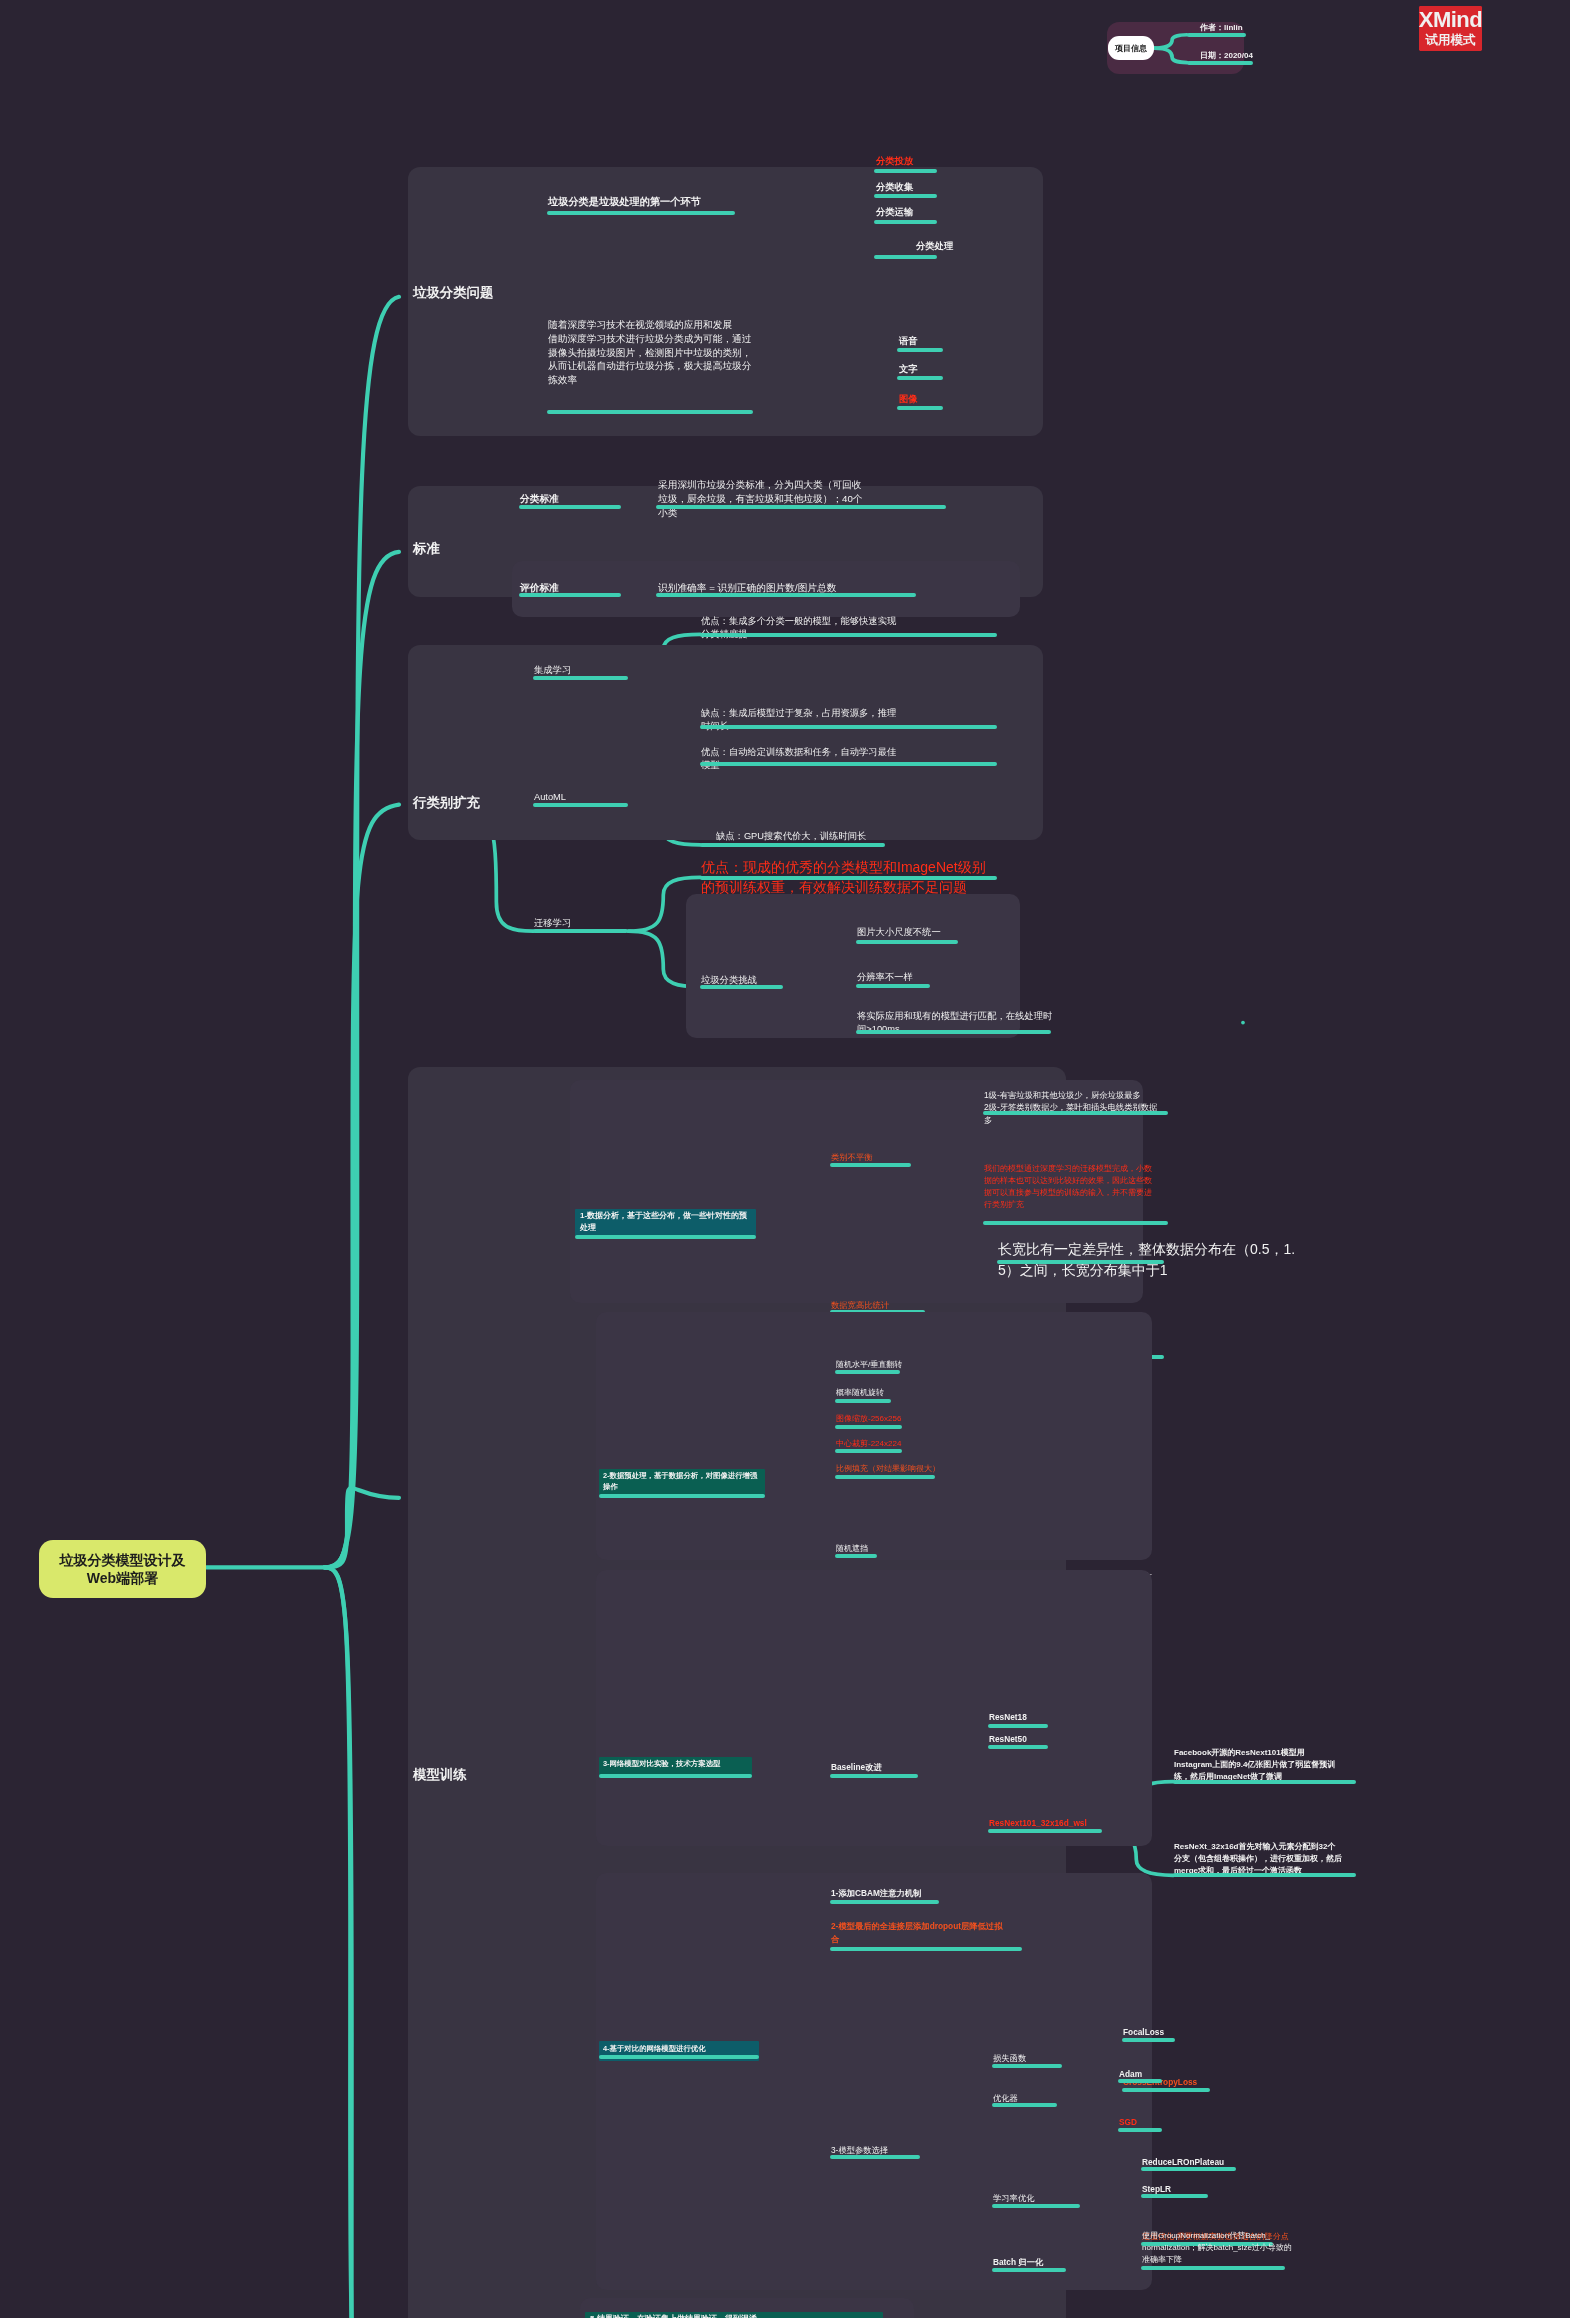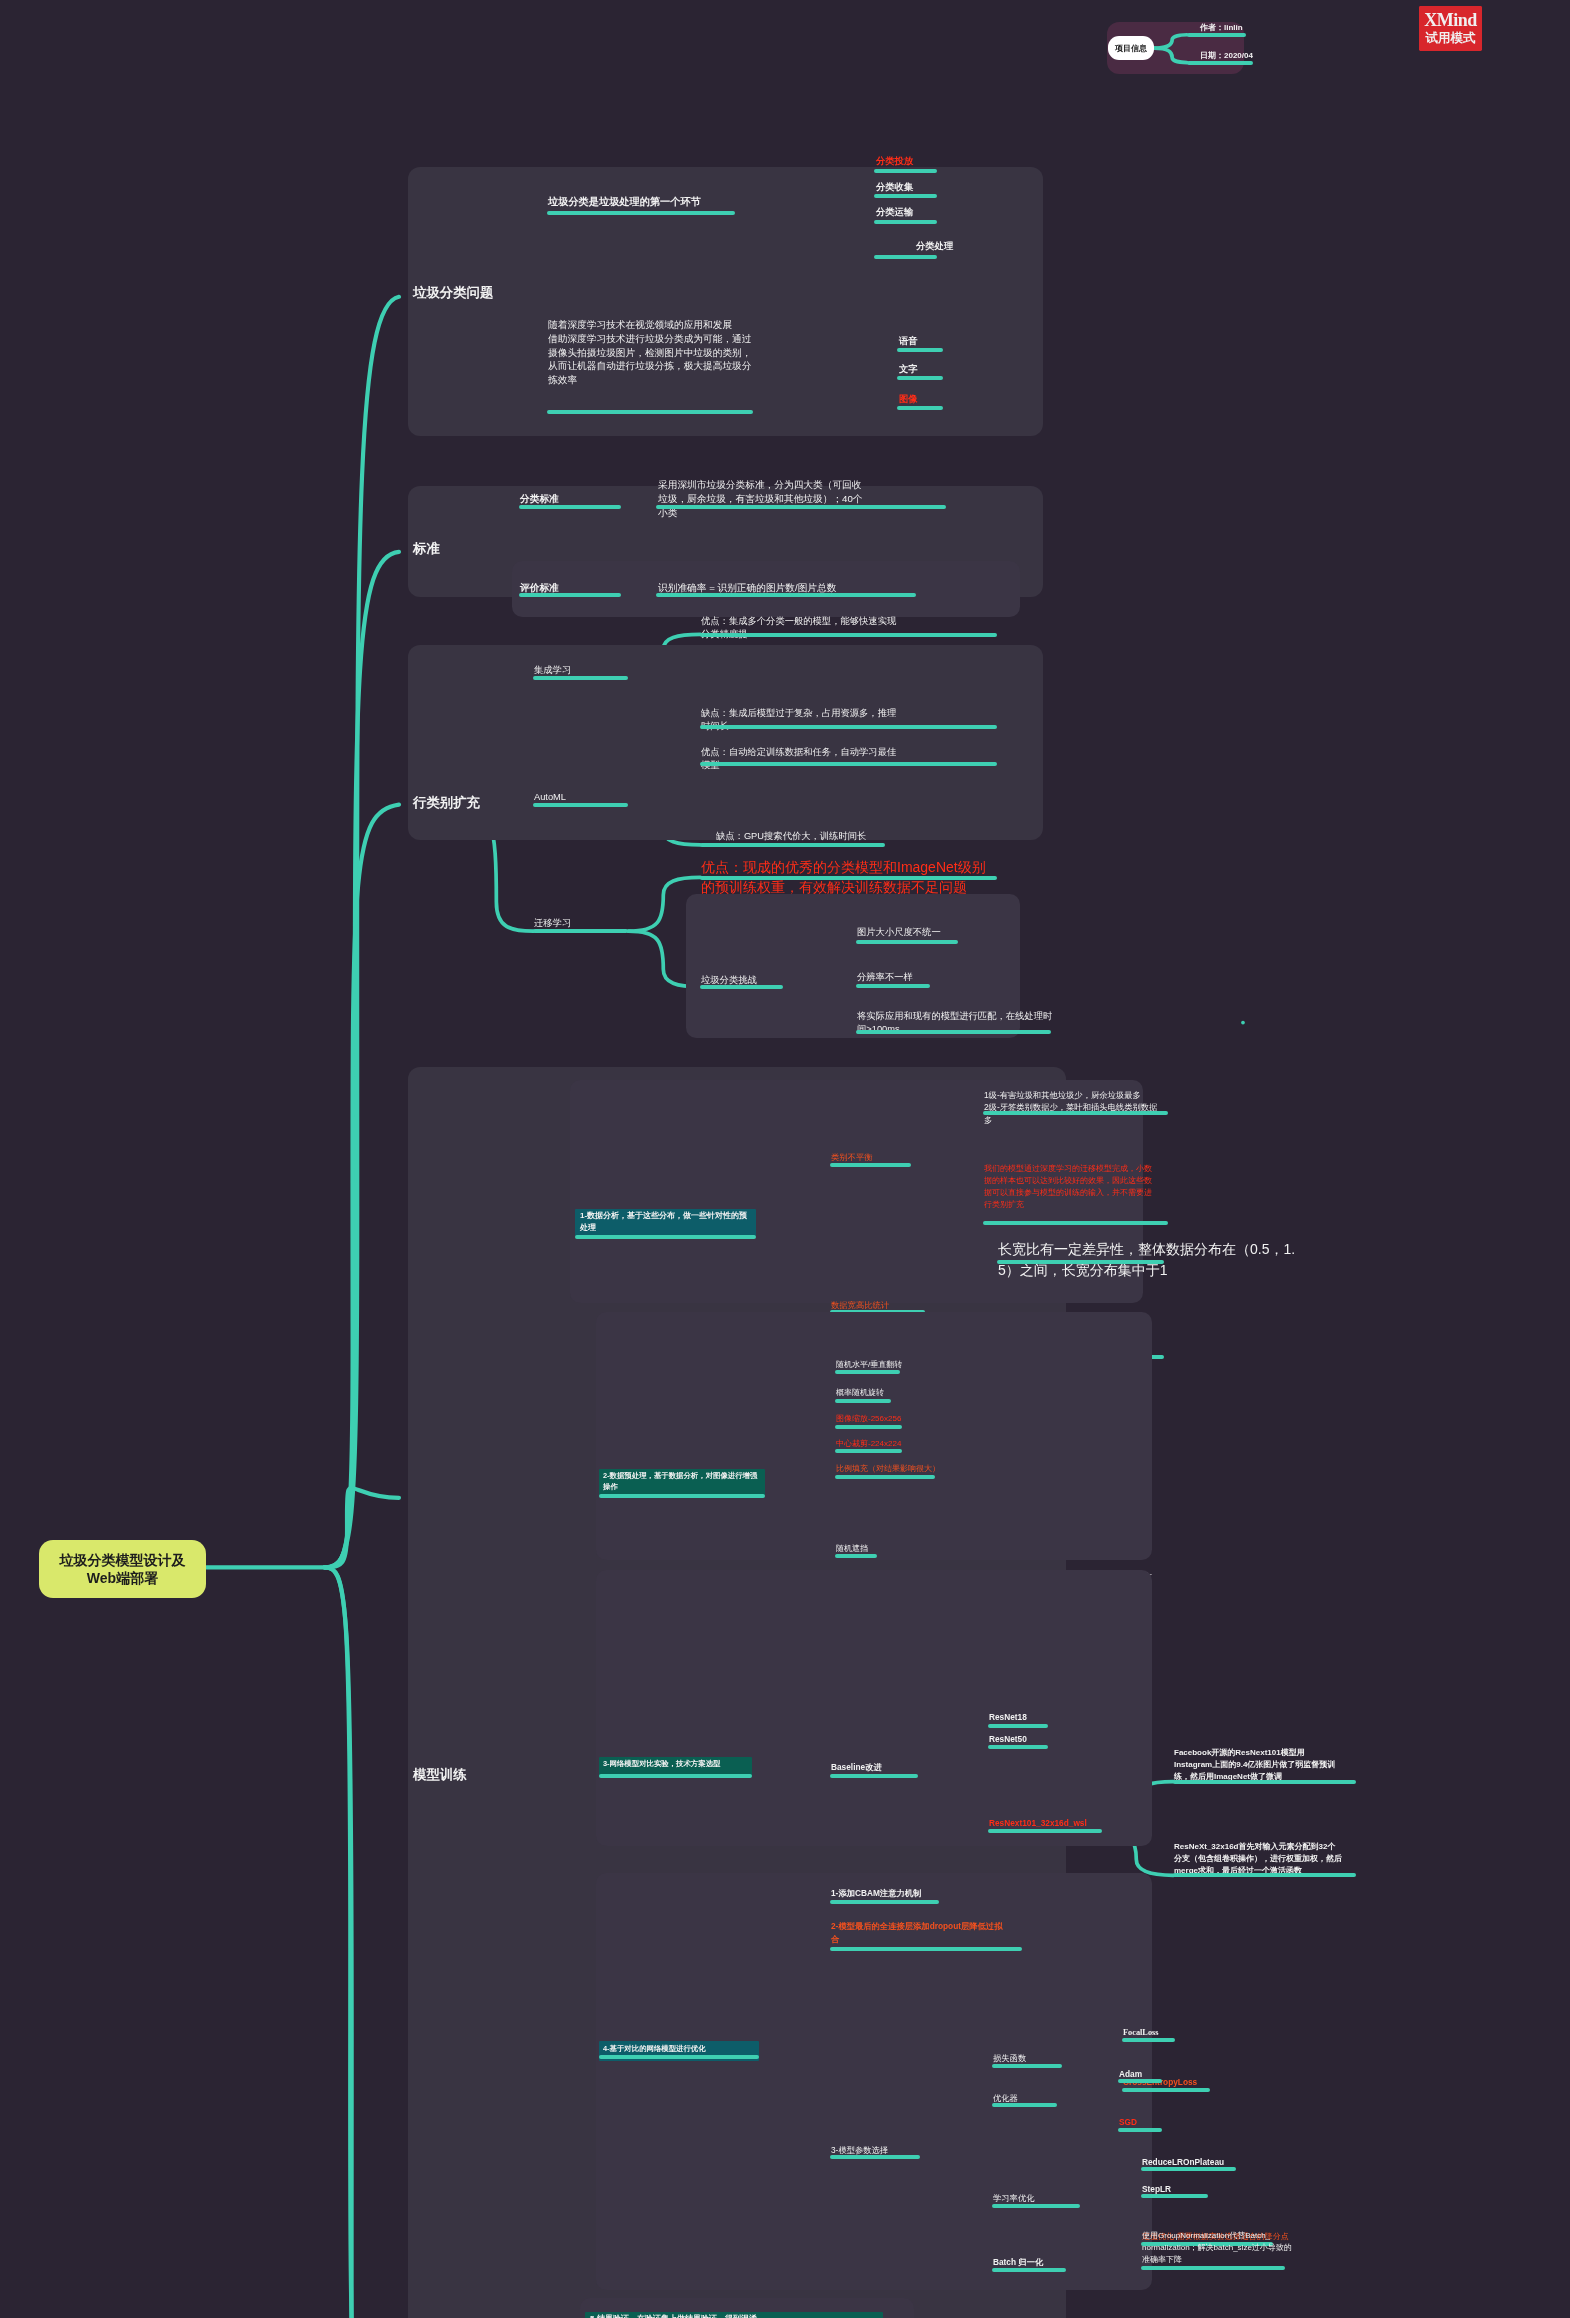--- a/index.html
+++ b/index.html
@@ -21,21 +21,21 @@
   
   .root{position:absolute;background:#d9e86b;border-radius:14px;display:flex;align-items:center;justify-content:center;
         color:#1d1d1d;font-weight:bold;text-align:center;line-height:1.3;}
   
   .pi-panel{position:absolute;background:#4a2b43;border-radius:12px;}
   .pi-node{position:absolute;background:#ffffff;border-radius:11px;display:flex;align-items:center;justify-content:center;
            color:#1d1d1d;font-weight:bold;}
   
   .xmind{position:absolute;background:#d8262c;display:flex;flex-direction:column;align-items:center;justify-content:center;
          color:#f0f0f0;}
-  .xmind .b{font-size:18px;font-weight:bold;letter-spacing:-0.5px;line-height:1;font-family:Liberation Serif, serif;}
+  .xmind .b{font-size:22px;font-weight:bold;letter-spacing:-0.5px;line-height:1;}
   .xmind .s{font-size:12.5px;font-weight:bold;margin-top:2.8px;line-height:1;}
   svg{position:absolute;left:0;top:0;overflow:visible;}
 </style>
 </head>
 <body>
 
 <div id="canvas">
 
   <svg width="1571" height="3075" viewBox="0 0 3387 6631">
     <g fill="none" stroke="#3ecfb2" stroke-width="9" stroke-linecap="round">
@@ -369,21 +369,21 @@
   <div class="ul" style="left:830px;top:1900px;width:109px;"></div>
   <div class="t orange" style="left:831px;top:1920px;font-size:8.3px;line-height:1.55;">2-模型最后的全连接层添加dropout层降低过拟
 合</div>
   <div class="ul" style="left:830px;top:1947px;width:192px;"></div>
 
   <div class="t plain" style="left:831px;top:2145px;font-size:8.3px;">3-模型参数选择</div>
   <div class="ul" style="left:830px;top:2155px;width:90px;"></div>
 
   <div class="t plain" style="left:993px;top:2053px;font-size:8.3px;">损失函数</div>
   <div class="ul" style="left:992px;top:2064px;width:70px;"></div>
-  <div class="t" style="left:1123px;top:2027px;font-size:8.3px;font-family:Liberation Serif, serif;">FocalLoss</div>
+  <div class="t" style="left:1123px;top:2027px;font-size:8.3px;">FocalLoss</div>
   <div class="ul" style="left:1122px;top:2038px;width:53px;"></div>
   <div class="t orange" style="left:1123px;top:2077px;font-size:8.3px;">CrossEntropyLoss</div>
   <div class="ul" style="left:1122px;top:2088px;width:88px;"></div>
 
   <div class="t plain" style="left:993px;top:2093px;font-size:8.3px;">优化器</div>
   <div class="ul" style="left:992px;top:2103px;width:65px;"></div>
   <div class="t" style="left:1119px;top:2069px;font-size:8.3px;">Adam</div>
   <div class="ul" style="left:1118px;top:2079px;width:44px;"></div>
   <div class="t red" style="left:1119px;top:2117px;font-size:8.3px;">SGD</div>
   <div class="ul" style="left:1118px;top:2128px;width:44px;"></div>

